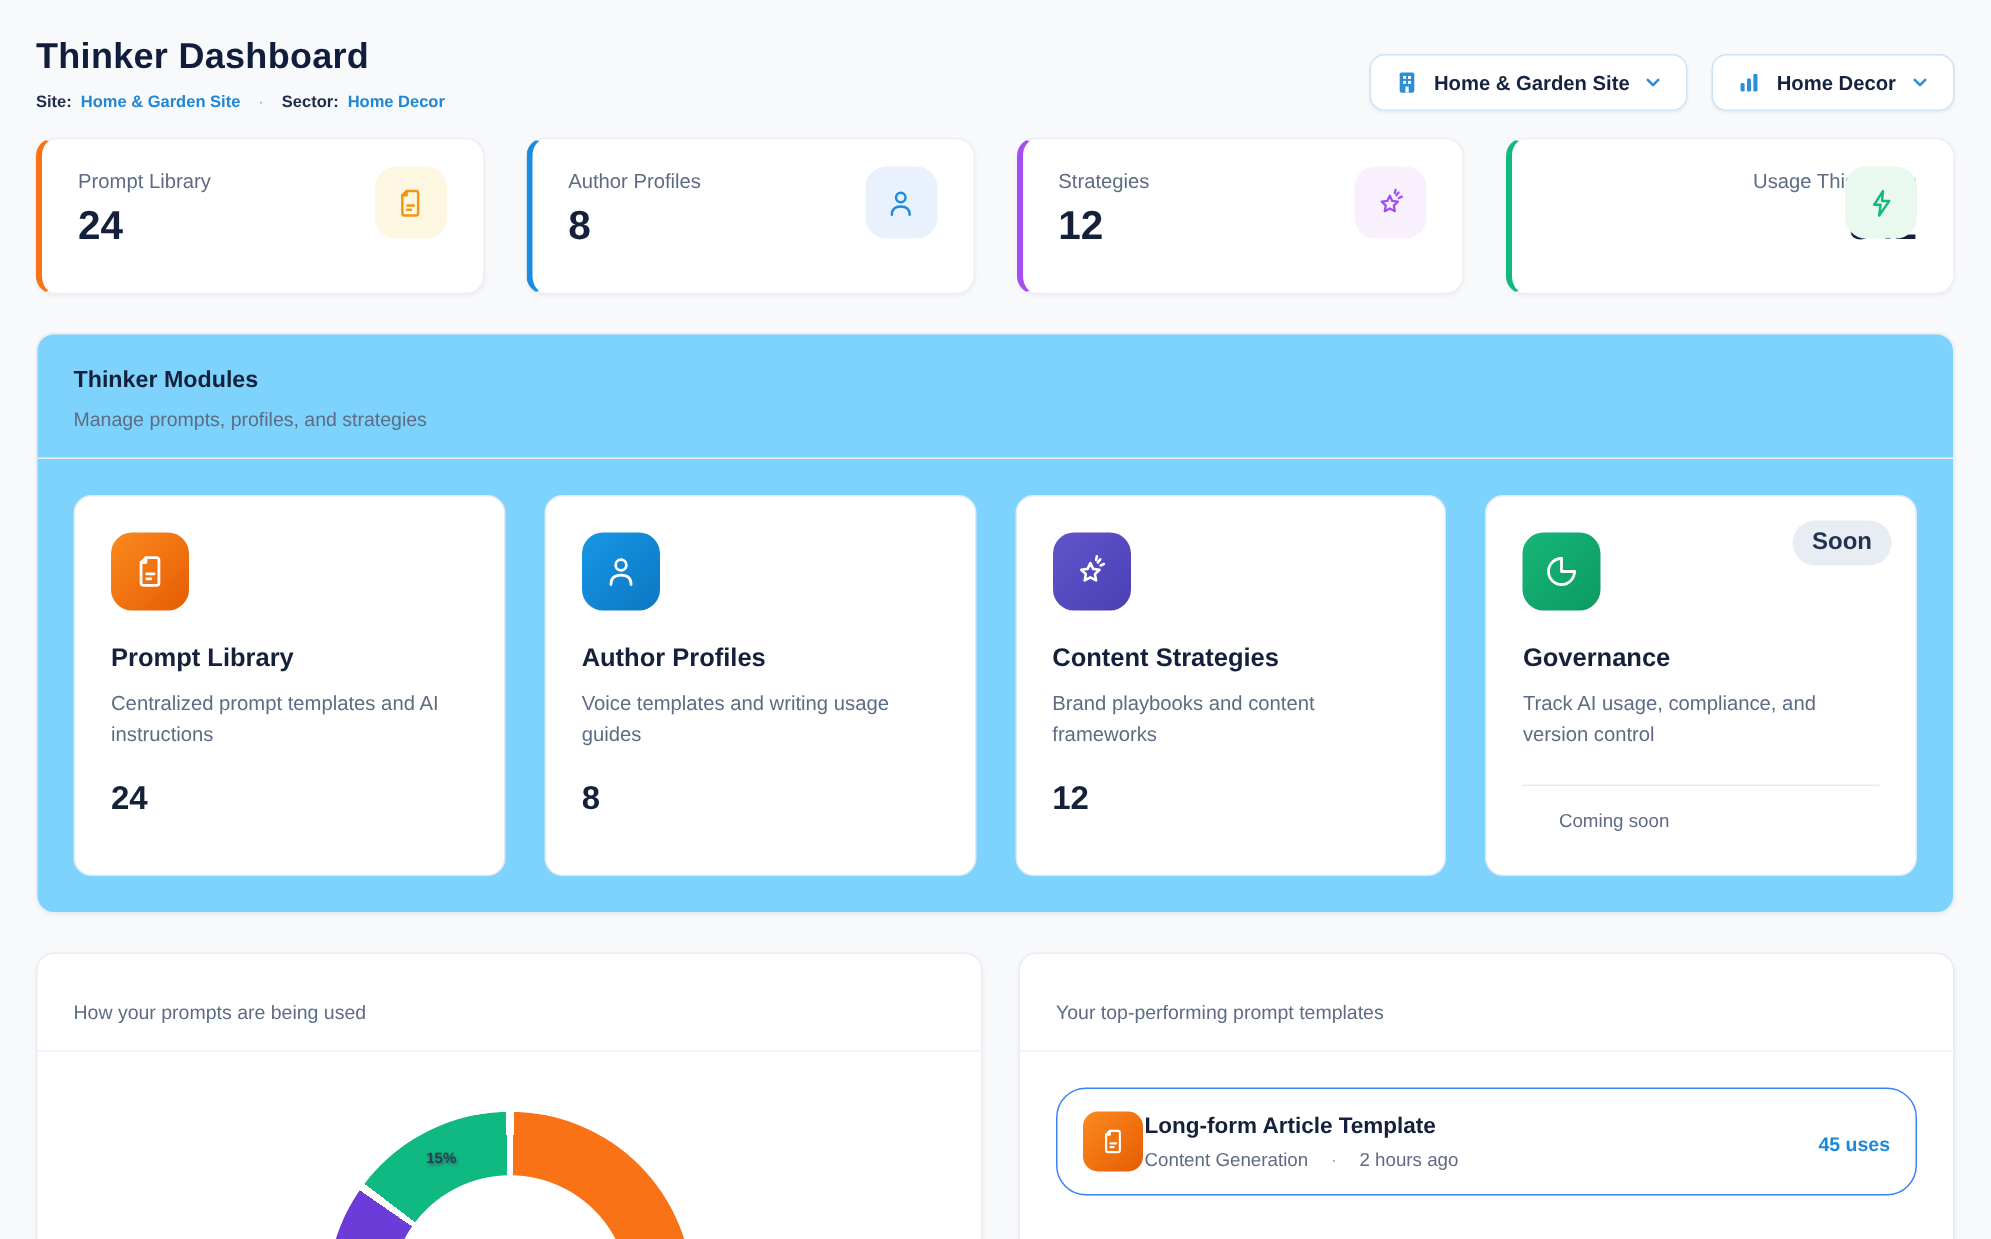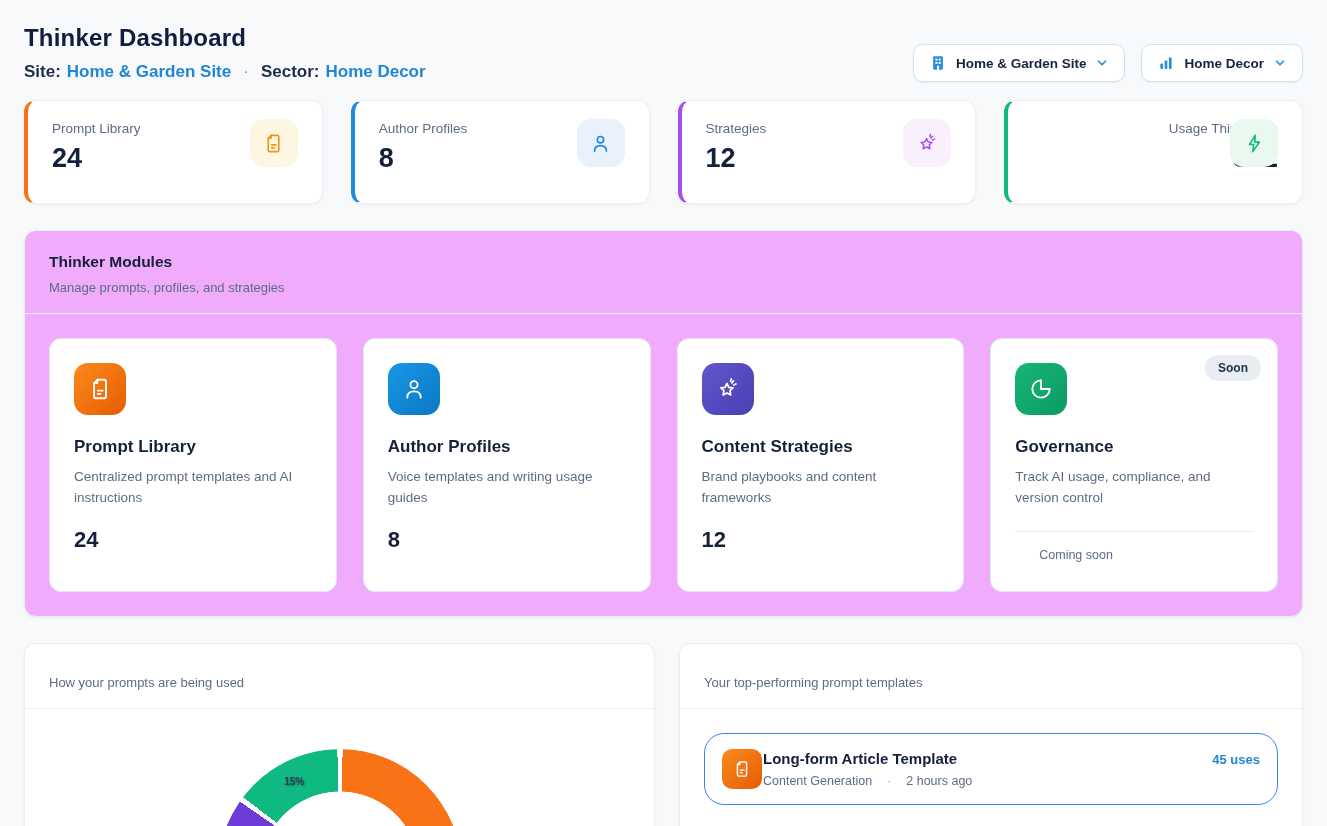--- a/index.html
+++ b/index.html
@@ -7,21 +7,21 @@
   body {
     font-family:"Liberation Sans", sans-serif;
     background:#f7f9fb;
     color:#16233f;
   }
   .page { padding:24px 24px 0 24px; }
 
   
   .top { display:flex; justify-content:space-between; align-items:flex-end; }
   .page-title { font-size:24px; font-weight:800; letter-spacing:.2px; color:#101d3c; }
-  .meta-row { margin-top:10px; font-size:17px; font-weight:700; color:#1e2c4a; display:flex; gap:6px; align-items:center; }
+  .meta-row { margin-top:10px; font-size:11px; font-weight:700; color:#1e2c4a; display:flex; gap:6px; align-items:center; }
   .meta-link { color:#2186d3; cursor:pointer; }
   .meta-dot { color:#9aa8bc; margin:0 6px; font-weight:400; }
   .selectors { display:flex; gap:16px; margin-top:6px; }
   .selector-btn {
     display:flex; align-items:center; gap:9px; height:38px; padding:0 15px;
     background:#fff; border:1px solid #cfe3f6; border-radius:10px;
     font-family:inherit; font-size:13.5px; font-weight:700; color:#16233f; cursor:pointer;
     box-shadow:0 1px 2px rgba(15,23,42,.05);
   }
   .blue-ic { color:#2b8fd8; display:flex; }
@@ -35,21 +35,21 @@
   }
   .stat-label { font-size:13.5px; color:#5d6c84; }
   .stat-value { font-size:27px; font-weight:800; color:#15203a; margin-top:7px; }
   .stat-badge {
     position:absolute; right:24px; top:18px; width:48px; height:48px; border-radius:14px;
     display:flex; align-items:center; justify-content:center;
   }
 
   
   .panel {
-    margin-top:26px; background:#f0abfc; border:1px solid #e9edf3; border-radius:12px;
+    margin-top:26px; background:#7dd3fc; border:1px solid #e9edf3; border-radius:12px;
     box-shadow:0 1px 3px rgba(15,23,42,.05);
   }
   .panel-head { padding:22px 24px 18px 24px; }
   .panel-title { font-size:15.5px; font-weight:700; color:#15203a; }
   .panel-sub { font-size:13px; color:#5d6c84; margin-top:9px; }
   .panel-divider { border:none; border-top:1px solid #eef1f5; }
   .modules-grid { display:flex; gap:26px; padding:24px; }
   .module-card {
     flex:1; position:relative; border:1px solid #e3e9f2; border-radius:12px;
     padding:24px; height:254px; background:#fff; cursor:pointer;
@@ -60,21 +60,21 @@
   }
   .grad-orange { background:linear-gradient(135deg,#fb8a1e,#e65c03); }
   .grad-blue   { background:linear-gradient(135deg,#1697e6,#0d77c2); }
   .grad-purple { background:linear-gradient(135deg,#6055cb,#4b3fb4); }
   .grad-green  { background:linear-gradient(135deg,#17b678,#0b9a62); }
   .module-title { font-size:17px; font-weight:800; color:#15203a; margin-top:22px; }
   .module-desc { font-size:13.5px; color:#5d6c84; line-height:1.55; margin-top:10px; }
   .module-value { font-size:22px; font-weight:800; color:#15203a; margin-top:18px; }
   .soon-badge {
     position:absolute; top:16px; right:16px; background:#e8edf4; color:#23324f;
-    font-size:12px; font-weight:700; padding:6px 13px; border-radius:999px;
+    font-size:16px; font-weight:700; padding:6px 13px; border-radius:999px;
   }
   .module-hr { border:none; border-top:1px solid #e7ebf1; margin-top:22px; }
   .module-note { font-size:12.5px; color:#5d6c84; margin-top:16px;margin-left:24px; }
 
   
   .bottom-row { display:flex; gap:24px; margin-top:26px; }
   .bottom-card {
     background:#fff; border:1px solid #e9edf3; border-radius:12px;
     box-shadow:0 1px 3px rgba(15,23,42,.05); height:480px;
   }
@@ -97,21 +97,21 @@
     margin:24px; border:1px solid #3b82f6; border-radius:20px; padding:15px 17px;
     display:flex; align-items:center; gap:1px; cursor:pointer; background:#fff;
   }
   .prompt-icon {
     width:40px; height:40px; border-radius:10px; color:#fff; flex:0 0 40px;
     display:flex; align-items:center; justify-content:center;
   }
   .prompt-body { flex:1; }
   .prompt-title { font-size:15px; font-weight:800; color:#15203a; }
   .prompt-meta { font-size:12.5px; color:#5d6c84; margin-top:7px; display:flex; align-items:center; gap:9px; }
-  .prompt-uses { font-size:13px; font-weight:700; color:#1f87d8; align-self:flex-start; margin-top:3px; }
+  .prompt-uses { font-size:13px; font-weight:700; color:#1f87d8; align-self:flex-start; margin-top:14px; }
 
   svg { display:block; }
 </style>
 </head>
 <body>
 
 <div class="page">
 
   <div class="top">
     <div>

